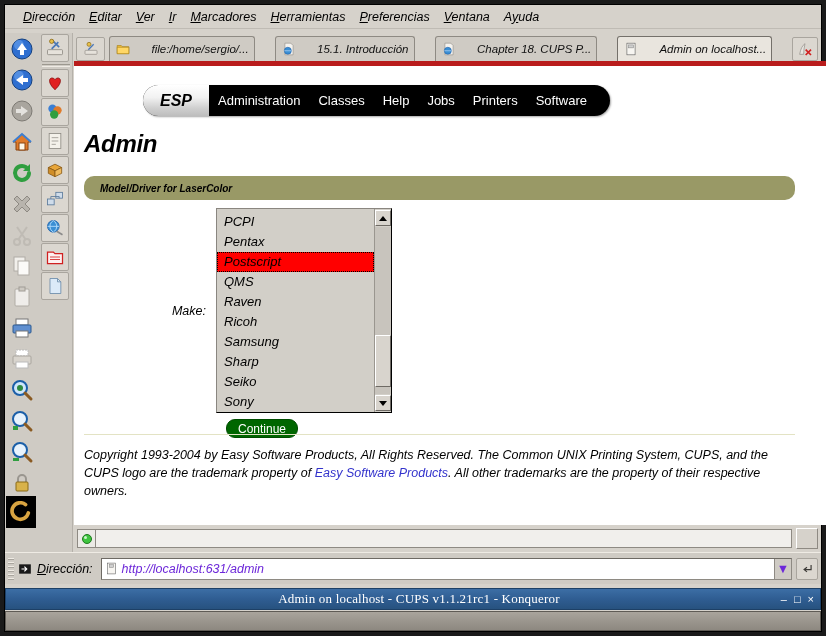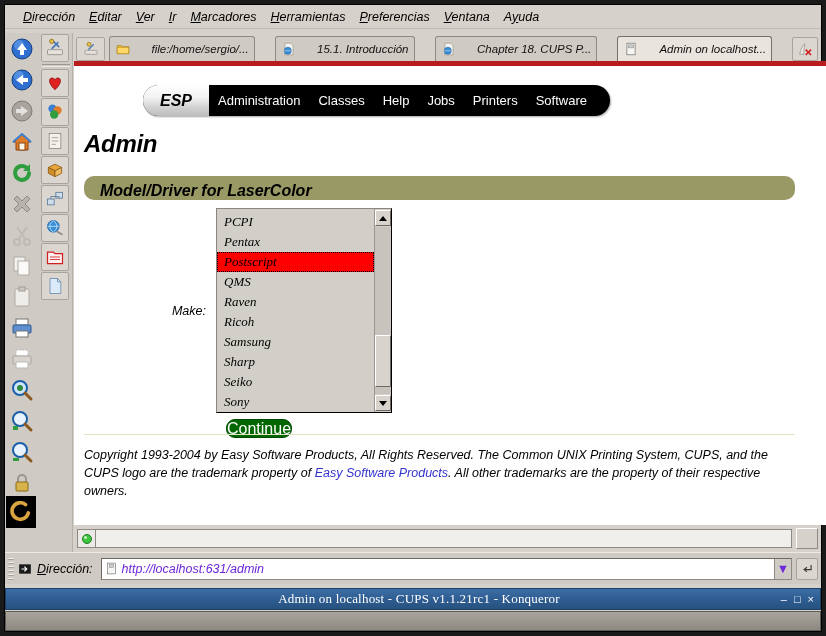--- a/index.html
+++ b/index.html
@@ -205,23 +205,23 @@
     letter-spacing: -0.3px;
   }
 
   .section-bar {
     position: absolute;
     left: 10px; top: 110px;
     width: 711px; height: 24px;
     background: #999966;
     border-radius: 10px;
     display: flex;
-    align-items: flex-end;
+    align-items: center;
     padding-left: 16px;
-    font-size: 16px;
+    font-size: 10px;
     font-weight: bold;
     font-style: italic;
     color: #000;
   }
 
   
   .form-area {
     position: absolute;
     left: 10px; top: 142px;
     width: 711px;
@@ -241,21 +241,20 @@
   .listbox {
     width: 176px;
     height: 205px;
     background: #d2cfc8;
     border: 1px solid #000;
     border-top-color: #8a8680;
     border-left-color: #8a8680;
     position: relative;
     display: flex;
     overflow: hidden;
-    font-family: Liberation Serif, serif;
   }
   .list-items {
     flex: 1 1 auto;
     padding: 3px 0 0 0;
     overflow: hidden;
   }
   .list-item {
     height: 20px;
     line-height: 20px;
     padding: 0 4px 0 7px;
@@ -313,24 +312,24 @@
     border-bottom-color: #6e6a64;
   }
 
   .continue-btn {
     margin-top: 6px;
     margin-left: 142px;
     display: inline-flex;
     align-items: center;
     justify-content: center;
     height: 19px;
-    padding: 0 0;
+    padding: 0 11px;
     background: #006600;
     color: #ffffff;
-    font-size: 16px;
+    font-size: 12px;
     border-radius: 9px;
     border: 1px solid #004d00;
     cursor: pointer;
   }
 
   .hrule {
     position: absolute;
     left: 10px; top: 368px;
     width: 711px;
     height: 1px;

